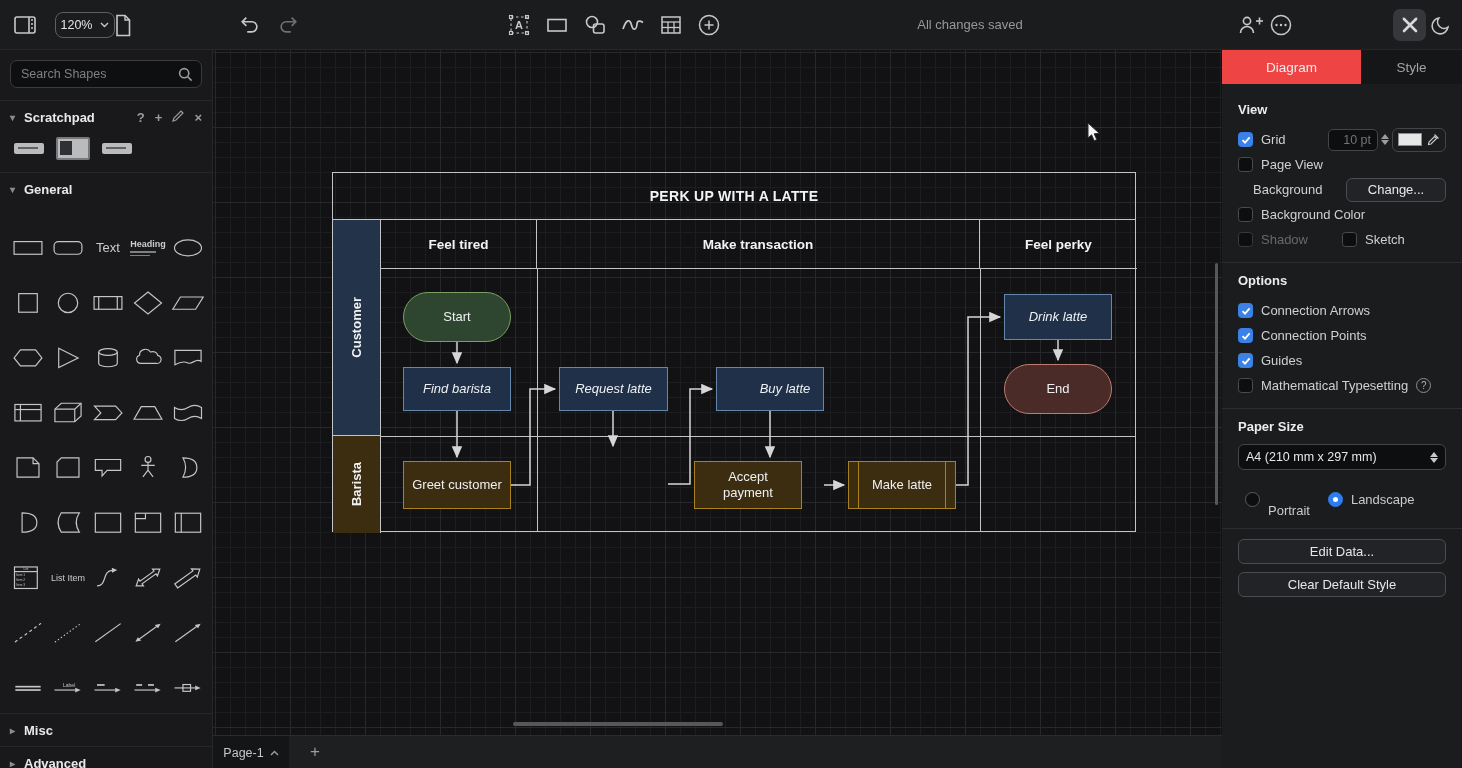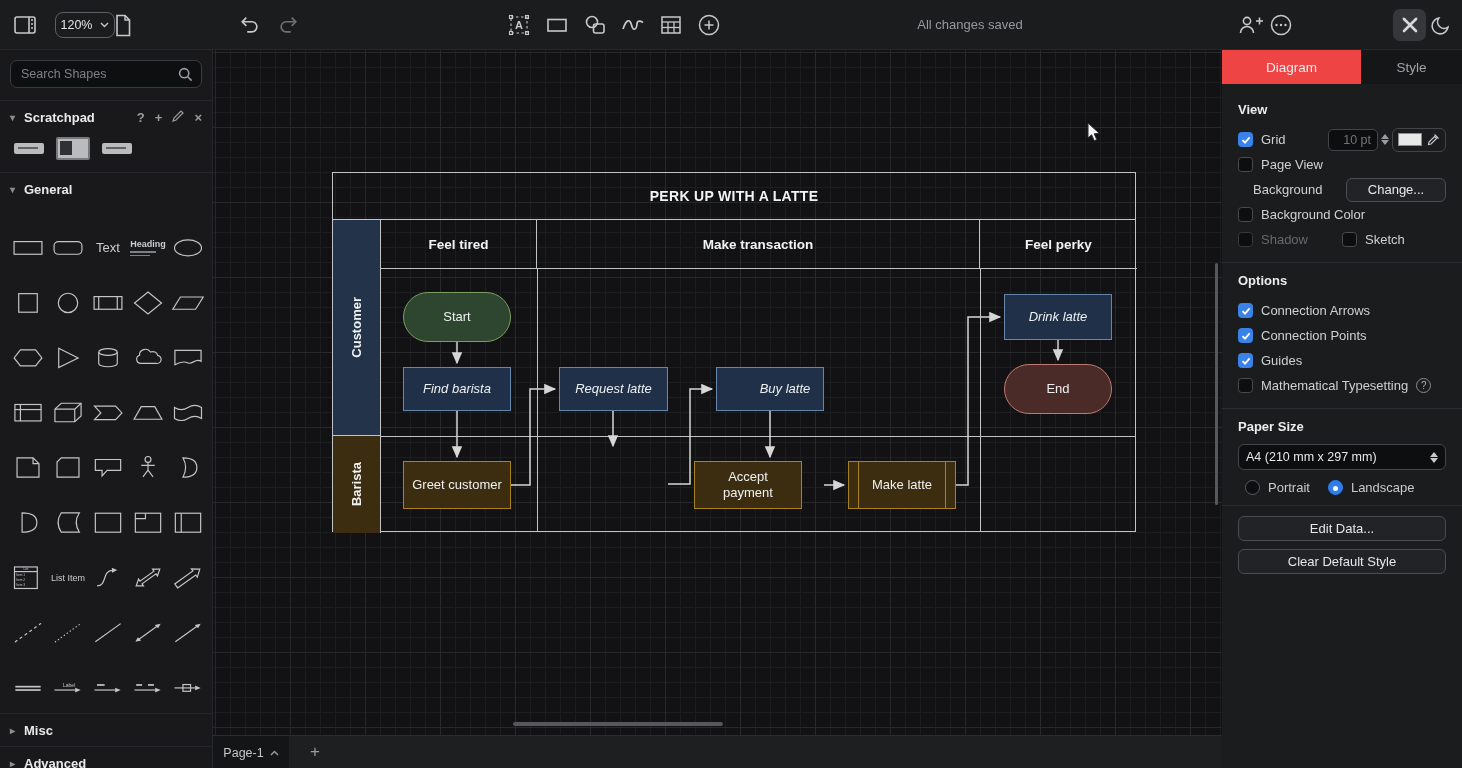--- a/index.html
+++ b/index.html
@@ -114,21 +114,21 @@
   .change-btn { margin-left:auto; width:100px; height:24px; line-height:22px; }
   .half { display:flex; }
   .half .crow { width:50%; }
   .pdiv { height:1px; background:#2c2d30; margin:10px -16px; }
   .select { height:26px; background:#0d0e10; border:1px solid #434549; border-radius:6px; display:flex; align-items:center; color:#e6e7e9; font-size:12.5px; padding:0 7px; cursor:pointer; }
   .select .spin { margin-left:auto; display:flex; flex-direction:column; gap:1px; color:#c6c8ca; }
   .radios { display:flex; align-items:center; gap:8px; margin-top:10px; padding-left:7px; color:#c9cacc; font-size:13px; }
   .radio { width:15px; height:15px; border-radius:50%; background:#0d0e10; border:1.5px solid #5a5c60; flex:none; cursor:pointer; }
   .radio.on { background:#2f7ced; border-color:#2f7ced; position:relative; }
   .radio.on::after { content:""; position:absolute; left:4.5px; top:4.5px; width:5px; height:5px; border-radius:50%; background:#fff; }
-  .radios .lbl2 { margin-right:10px; }
+  .radios .lbl2 { margin-right:10px;margin-top:23px; }
   .wide-btn { display:block; width:100%; height:25px; margin-bottom:8px; }
   .qicon { width:15px; height:15px; border:1px solid #8a8c90; border-radius:50%; color:#aeb0b3; font-size:10px; display:flex; align-items:center; justify-content:center; }
 </style>
 </head>
 <body>
 
 <div class="app">
 
   <div class="topbar">
     <div class="tb-icon" style="left:14px;top:15px;width:22px;height:20px;">

